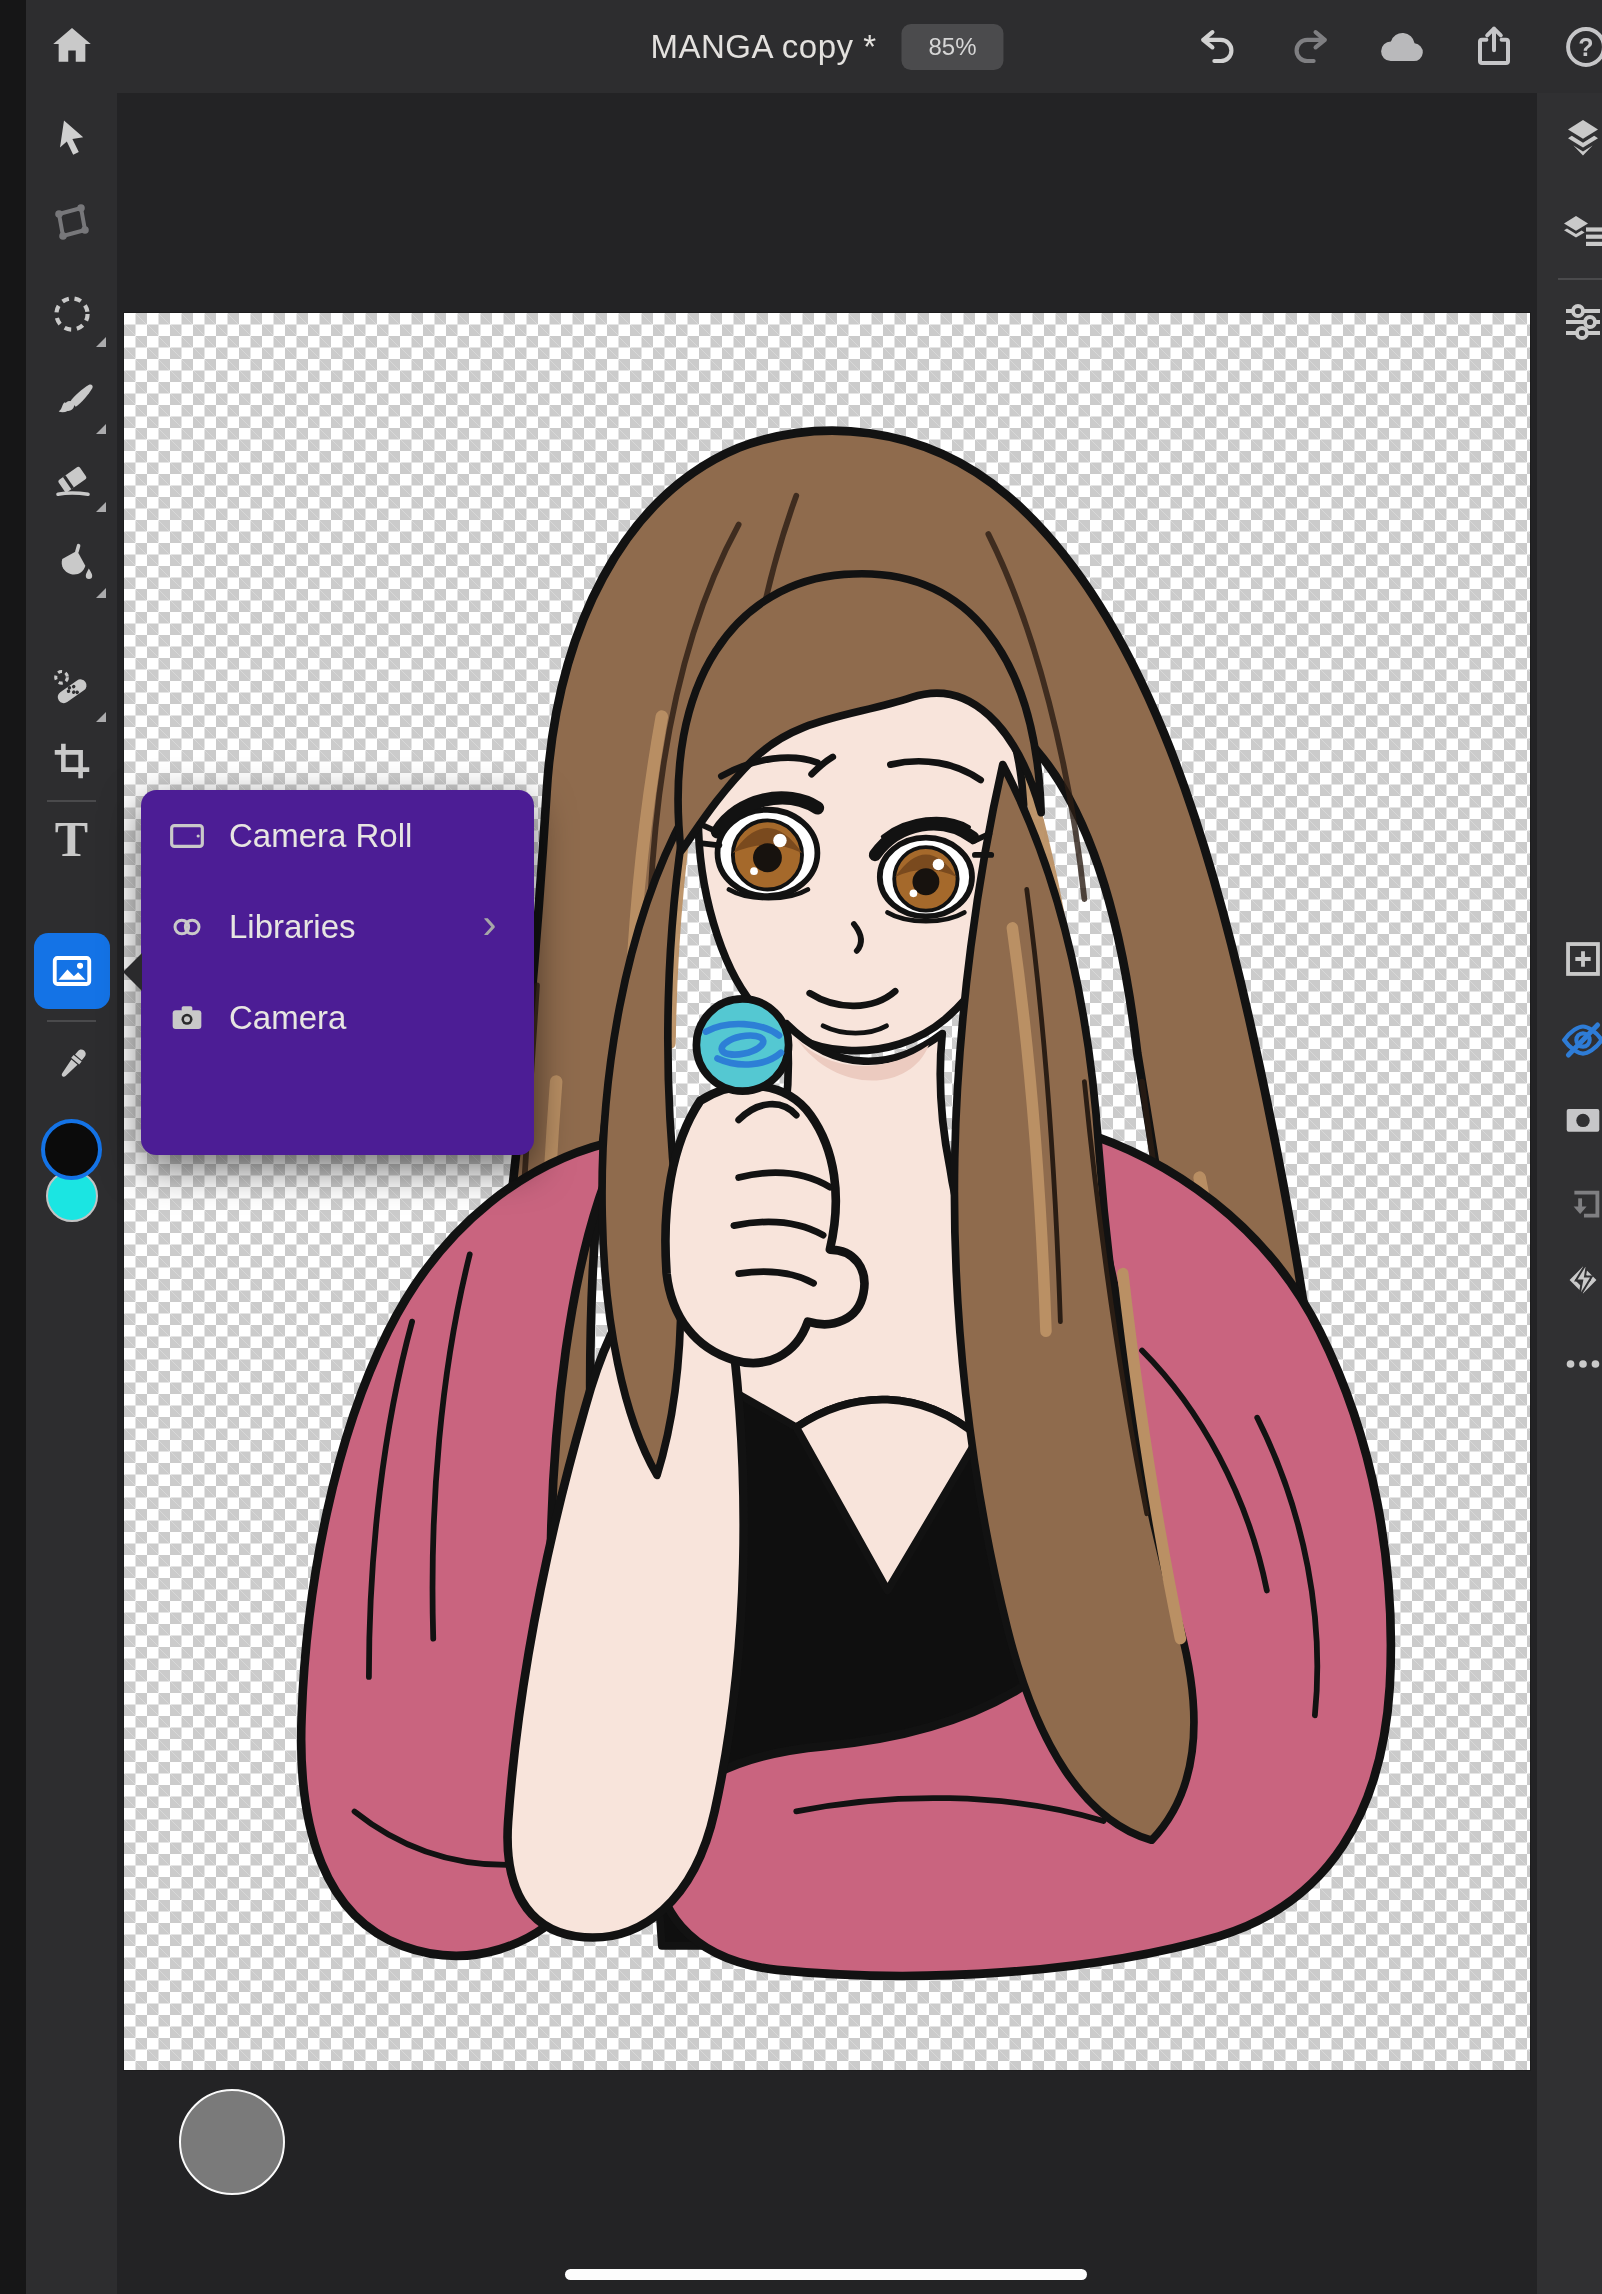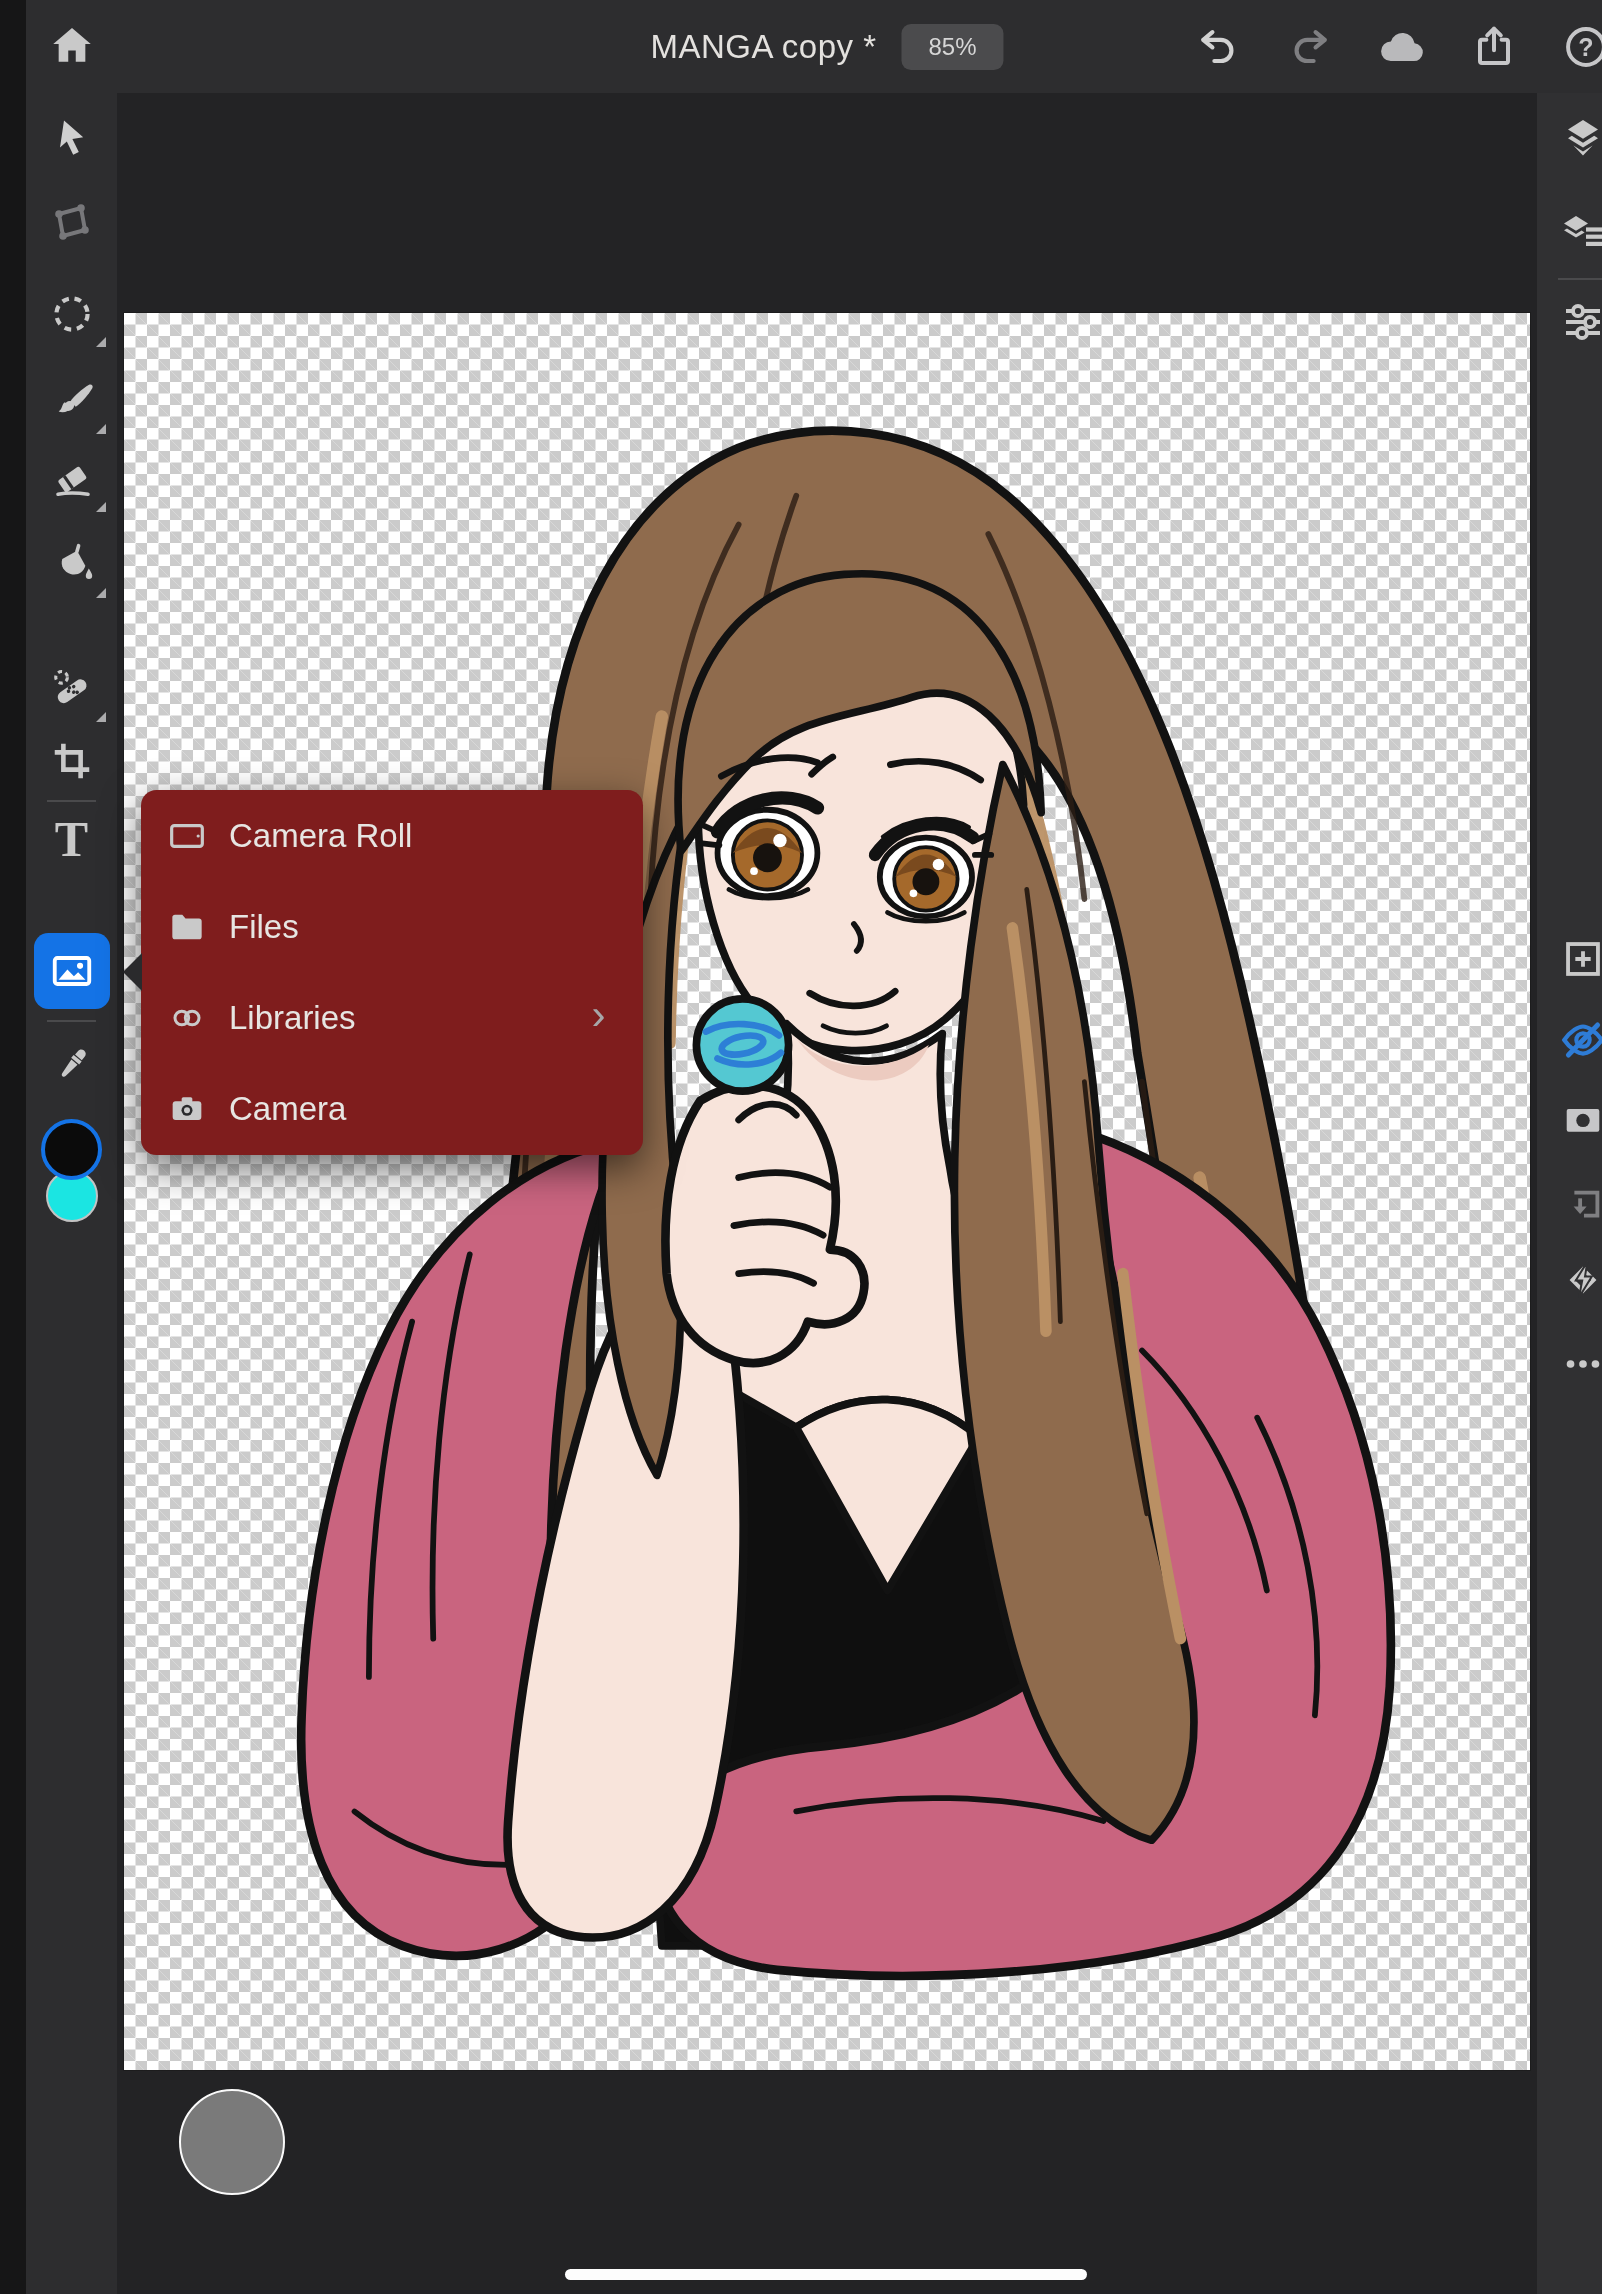--- a/index.html
+++ b/index.html
@@ -40,21 +40,21 @@
     background-image:
       linear-gradient(45deg,#CBCBCB 25%,transparent 25%,transparent 75%,#CBCBCB 75%),
       linear-gradient(45deg,#CBCBCB 25%,transparent 25%,transparent 75%,#CBCBCB 75%);
     background-size:23px 23px;background-position:0 0,11.5px 11.5px;
     box-shadow:0 0 0 1px #1c1c1d;}
   .artboard svg{position:absolute;left:0;top:0;}
   .touch-circle{position:absolute;left:62px;top:1996px;width:106px;height:106px;border-radius:50%;
     background:#7A7A7A;border:2.9px solid #FAFAFA;}
 
   
-  .popup{position:absolute;left:115px;top:790px;width:502px;height:365px;background:#7f1d1d;
+  .popup{position:absolute;left:115px;top:790px;width:393px;height:365px;background:#4c1d95;
     border-radius:15.4px;z-index:40;box-shadow:0 13.4px 38px rgba(0,0,0,.55);}
   .popup-tail{position:absolute;left:-18px;top:163px;width:0;height:0;
     border-top:19px solid transparent;border-bottom:19px solid transparent;border-right:19px solid #2A2A2C;}
   .menu-item{position:relative;height:91px;display:flex;align-items:center;cursor:pointer;}
   .menu-item .mi-icon{position:absolute;left:25px;width:42px;height:42px;display:flex;align-items:center;justify-content:center;}
   .menu-item .mi-label{position:absolute;left:88px;font-size:33px;color:#E7E5E2;white-space:nowrap;}
   .menu-item .mi-chevron{position:absolute;right:27px;width:35px;text-align:center;font-size:42px;color:#A6A6A8;line-height:91px;margin-top:-5.8px;}
 
   .home-indicator{position:absolute;left:539px;top:2269px;width:522px;height:10.6px;border-radius:5.8px;background:#FDFDFD;z-index:50;}
 </style>
@@ -397,28 +397,20 @@
     <div class="menu-item">
       <span class="mi-icon">
         <svg width="40" height="40" viewBox="0 0 24 24">
           <rect x="2.8" y="5.8" width="18.4" height="12.4" rx="1.6" fill="none" stroke="#C9C9C9" stroke-width="1.9"></rect>
           <circle cx="18.7" cy="12" r=".95" fill="#C9C9C9"></circle>
         </svg>
       </span>
       <span class="mi-label">Camera Roll</span>
     </div>
 
-    <div class="menu-item">
-      <span class="mi-icon">
-        <svg width="40" height="40" viewBox="0 0 24 24">
-          <path d="M3.2 6.2 c0-.9 .7-1.6 1.6-1.6 h4.4 l1.9 2.3 h8.1 c.9 0 1.6 .7 1.6 1.6 v9.3 c0 .9 -.7 1.6 -1.6 1.6 H4.8 c-.9 0 -1.6 -.7 -1.6 -1.6 Z" fill="#C9C9C9"></path>
-        </svg>
-      </span>
-      <span class="mi-label">Files</span>
-    </div>
 
     <div class="menu-item">
       <span class="mi-icon">
         <svg width="40" height="40" viewBox="0 0 24 24">
           <circle cx="8.9" cy="12" r="4.1" fill="none" stroke="#C9C9C9" stroke-width="1.8"></circle>
           <circle cx="15.1" cy="12" r="4.1" fill="none" stroke="#C9C9C9" stroke-width="1.8"></circle>
         </svg>
       </span>
       <span class="mi-label">Libraries</span>
       <span class="mi-chevron">›</span>

